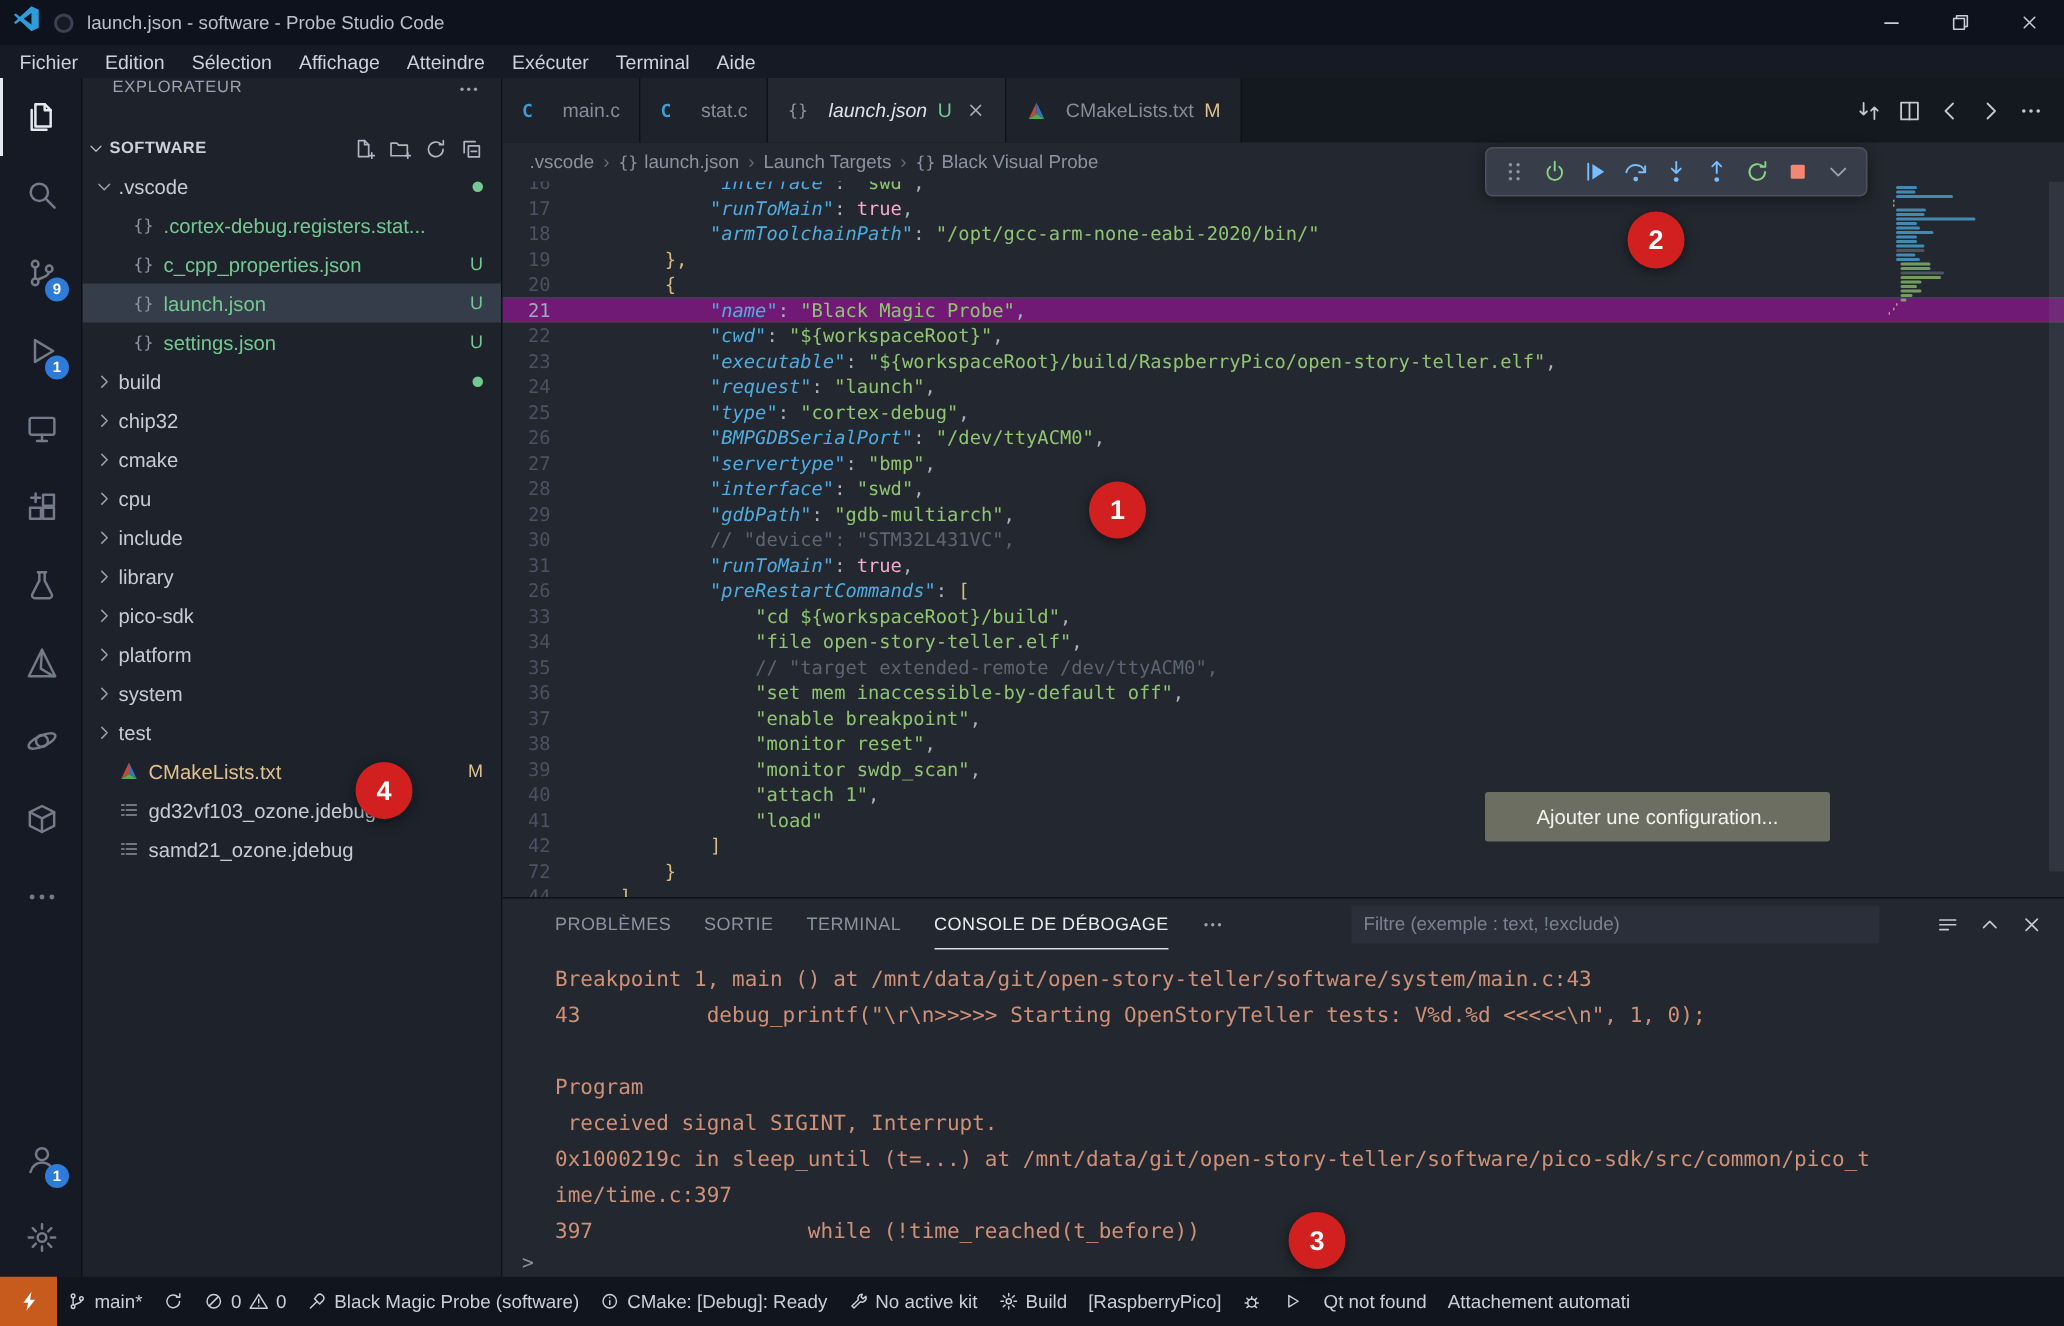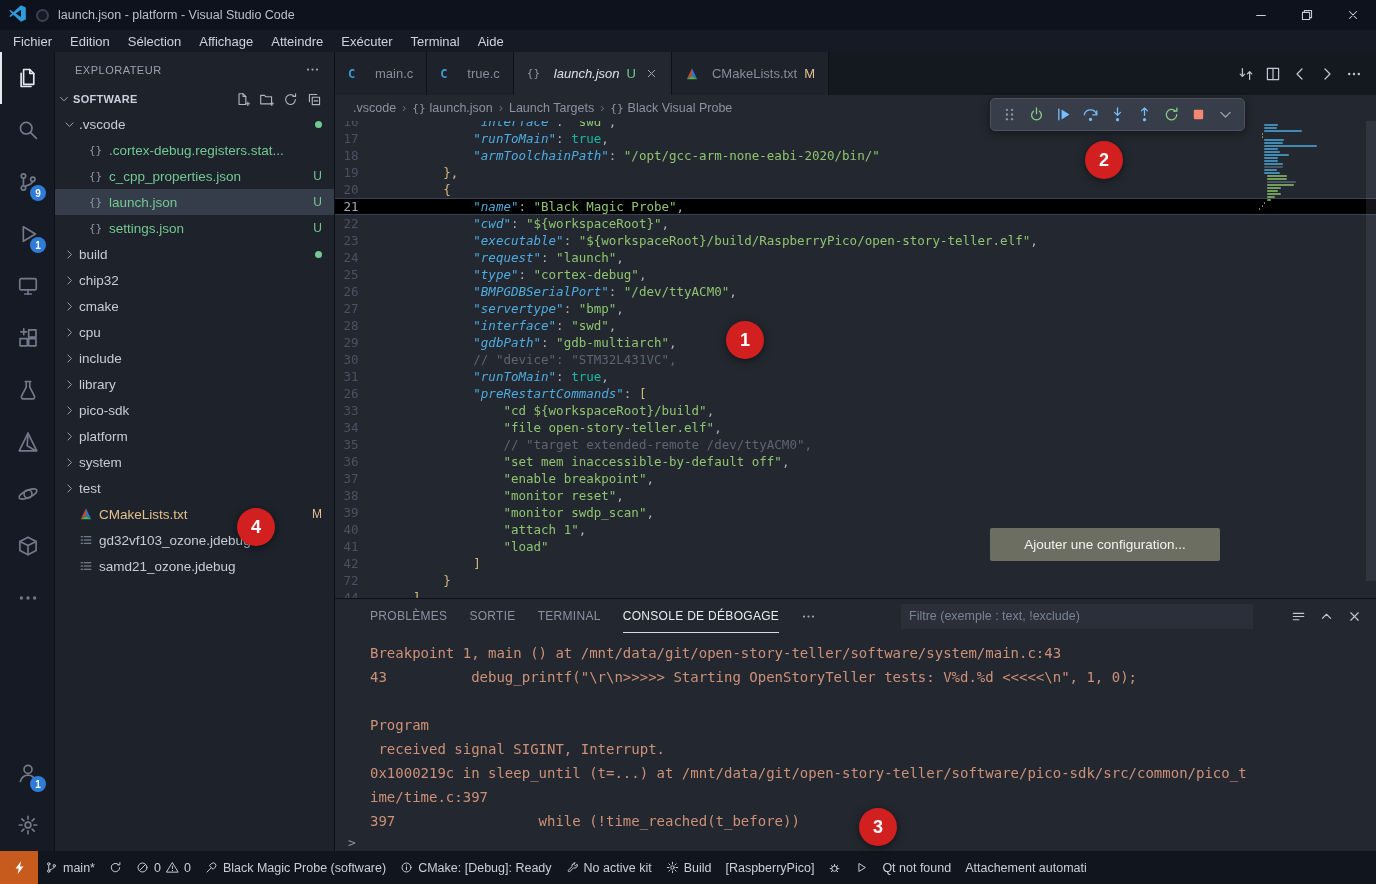--- a/index.html
+++ b/index.html
@@ -16,21 +16,21 @@
 .menu-item{padding:0 9px}
 
 #main{display:flex;height:799px}
 #activitybar{width:55px;background:#161A24;display:flex;flex-direction:column;border-right:1px solid #0c0f16}
 #ab-top{flex:1}
 .ab-item{height:52px;display:flex;align-items:center;justify-content:center;color:#737B8A;position:relative;border-left:2px solid transparent}
 .ab-item.active{color:#E5E9F0;border-left-color:#E5E9F0}
 .ab-badge{position:absolute;right:8px;bottom:7px;min-width:16px;height:16px;border-radius:9px;background:#2F7BD8;color:#fff;font-size:10px;font-weight:bold;display:flex;align-items:center;justify-content:center;padding:0 3px}
 
 #sidebar{width:280px;background:#1D222B;display:flex;flex-direction:column;border-right:1px solid #0c0f16;font-size:13.5px}
-.sb-header{height:35px;display:flex;align-items:center;padding:0 14px 0 20px;font-size:11px;letter-spacing:.5px;color:#9BA3B2}
+.sb-header{height:35px;display:flex;padding:0 14px 0 20px;font-size:11px;letter-spacing:.5px;color:#9BA3B2}
 .sb-more{margin-left:auto;color:#9BA3B2;display:flex}
 .sb-section{height:24px;display:flex;align-items:center;font-size:11px;font-weight:bold;letter-spacing:.3px;color:#CBD1DC;padding-right:12px}
 .sec-chev{width:18px;display:flex;justify-content:center;color:#AEB6C4}
 .sec-actions{margin-left:auto;display:flex;gap:9px;color:#AEB6C4}
 .sec-actions span{display:flex}
 #tree{flex:1;overflow:hidden}
 .trow{height:26px;display:flex;align-items:center;padding-right:12px}
 .trow.sel{background:#363D4A}
 .tind{flex:none}
 .tchev{width:16px;flex:none;color:#9AA3B2;display:flex}
@@ -55,26 +55,26 @@
 .tab-close{color:#A6AEBB;display:flex;margin-left:2px}
 #tab-actions{margin-left:auto;display:flex;align-items:center;gap:11px;padding-right:14px;color:#C3C9D4}
 #tab-actions span{display:flex}
 #breadcrumb{height:26px;display:flex;align-items:center;padding-left:18px;gap:6px;font-size:12.5px;color:#8A93A2}
 .bc-sep{color:#646C7A}
 .bc-item{display:flex;align-items:center;gap:4px}
 
 #codearea{flex:1;position:relative;overflow:hidden}
 #codelines{margin-top:-8px}
 .codeline{display:flex;height:17px;font-family:"DejaVu Sans Mono",monospace;font-size:12.5px;line-height:17px;white-space:pre;color:#B8C2D0}
-.ln{width:48px;flex:none;text-align:center;padding-right:16px;color:#4A5263}
-.cur{background:#000000;box-shadow:inset 0 1px 0 #3A4352,inset 0 -1px 0 #3A4352}
+.ln{width:48px;flex:none;text-align:right;padding-right:16px;color:#4A5263}
+.cur{background:#701a75;box-shadow:inset 0 1px 0 #3A4352,inset 0 -1px 0 #3A4352}
 .cur .ln{color:#9FA9BC}
 .tok-k{color:#4FACE0;font-style:italic}
 .tok-s{color:#8FC570}
-.tok-w{color:#14b8a6}
+.tok-w{color:#f9a8d4}
 .tok-c{color:#5C6573}
 .tok-p{color:#A9B2C0}
 .tok-b{color:#D7BA7D}
 #minimap{position:absolute;top:3px;right:14px;width:106px}
 .mm-line{height:2px;margin-bottom:1px;border-radius:1px;opacity:.75}
 #scrollbar{position:absolute;top:0;right:0;width:10px;height:460px;background:rgba(121,130,148,.16)}
 #debugtoolbar{position:absolute;top:46px;left:655px;height:33px;display:flex;align-items:center;gap:2px;padding:0 6px;background:#383E49;border:1px solid #4A5160;border-radius:5px;box-shadow:0 2px 10px rgba(0,0,0,.45);z-index:60}
 .dbg-btn{width:25px;height:25px;display:flex;align-items:center;justify-content:center}
 #addconfig{position:absolute;top:476px;left:655px;width:230px;height:33px;background:#6B6E60;color:#F2F3EE;border:none;font-size:13.5px;font-family:inherit;border-radius:2px;z-index:40}
 
@@ -101,21 +101,21 @@
 <body>
 
 <div id="window">
 
   <div id="titlebar">
     <span class="logo"><svg viewBox="0 0 16 16" width="19" height="19" fill="none" stroke="currentColor" stroke-width="1.2" stroke-linecap="round" stroke-linejoin="round">
           <path d="M10.9 1L4.5 6.9 2.1 5.1 1 5.7 3.4 8 1 10.3l1.1.6 2.4-1.8 6.4 5.9 4.1-2V3z" fill="#2D9CDB" stroke="none"></path>
           <path d="M10.9 4.8v6.4L6.6 8z" fill="#0E121C" stroke="none"></path>
         </svg></span>
     <span class="tcircle"></span>
-    <span class="ttitle">launch.json - platform - Visual Studio Code</span>
+    <span class="ttitle">launch.json - software - Probe Studio Code</span>
     <div class="wctrls">
       <span class="wctrl">
           <svg viewBox="0 0 16 16" width="14" height="14" fill="none" stroke="currentColor" stroke-width="1.2" stroke-linecap="round" stroke-linejoin="round">
             <path d="M3 8.5h10"></path>
           </svg>
         </span>
       <span class="wctrl">
           <svg viewBox="0 0 16 16" width="14" height="14" fill="none" stroke="currentColor" stroke-width="1.2" stroke-linecap="round" stroke-linejoin="round">
             <rect x="2.8" y="5" width="8.2" height="8.2"></rect>
             <path d="M5 5V2.8h8.2V11h-2.2"></path>
@@ -458,21 +458,21 @@
             <div class="tab">
               <span class="ticon">
                 <span class="c-icon">C</span>
               </span>
               <span class="tab-label">main.c</span>
             </div>
             <div class="tab">
               <span class="ticon">
                 <span class="c-icon">C</span>
               </span>
-              <span class="tab-label">true.c</span>
+              <span class="tab-label">stat.c</span>
             </div>
             <div class="tab active">
               <span class="ticon">
                 <span class="json-glyph">{}</span>
               </span>
               <span class="tab-label italic">launch.json</span>
               <span class="tab-git-u git-u">U</span>
               <span class="tab-close">
                 <svg viewBox="0 0 16 16" width="13" height="13" fill="none" stroke="currentColor" stroke-width="1.2" stroke-linecap="round" stroke-linejoin="round">
                   <path d="M4 4l8 8M12 4l-8 8"></path>

